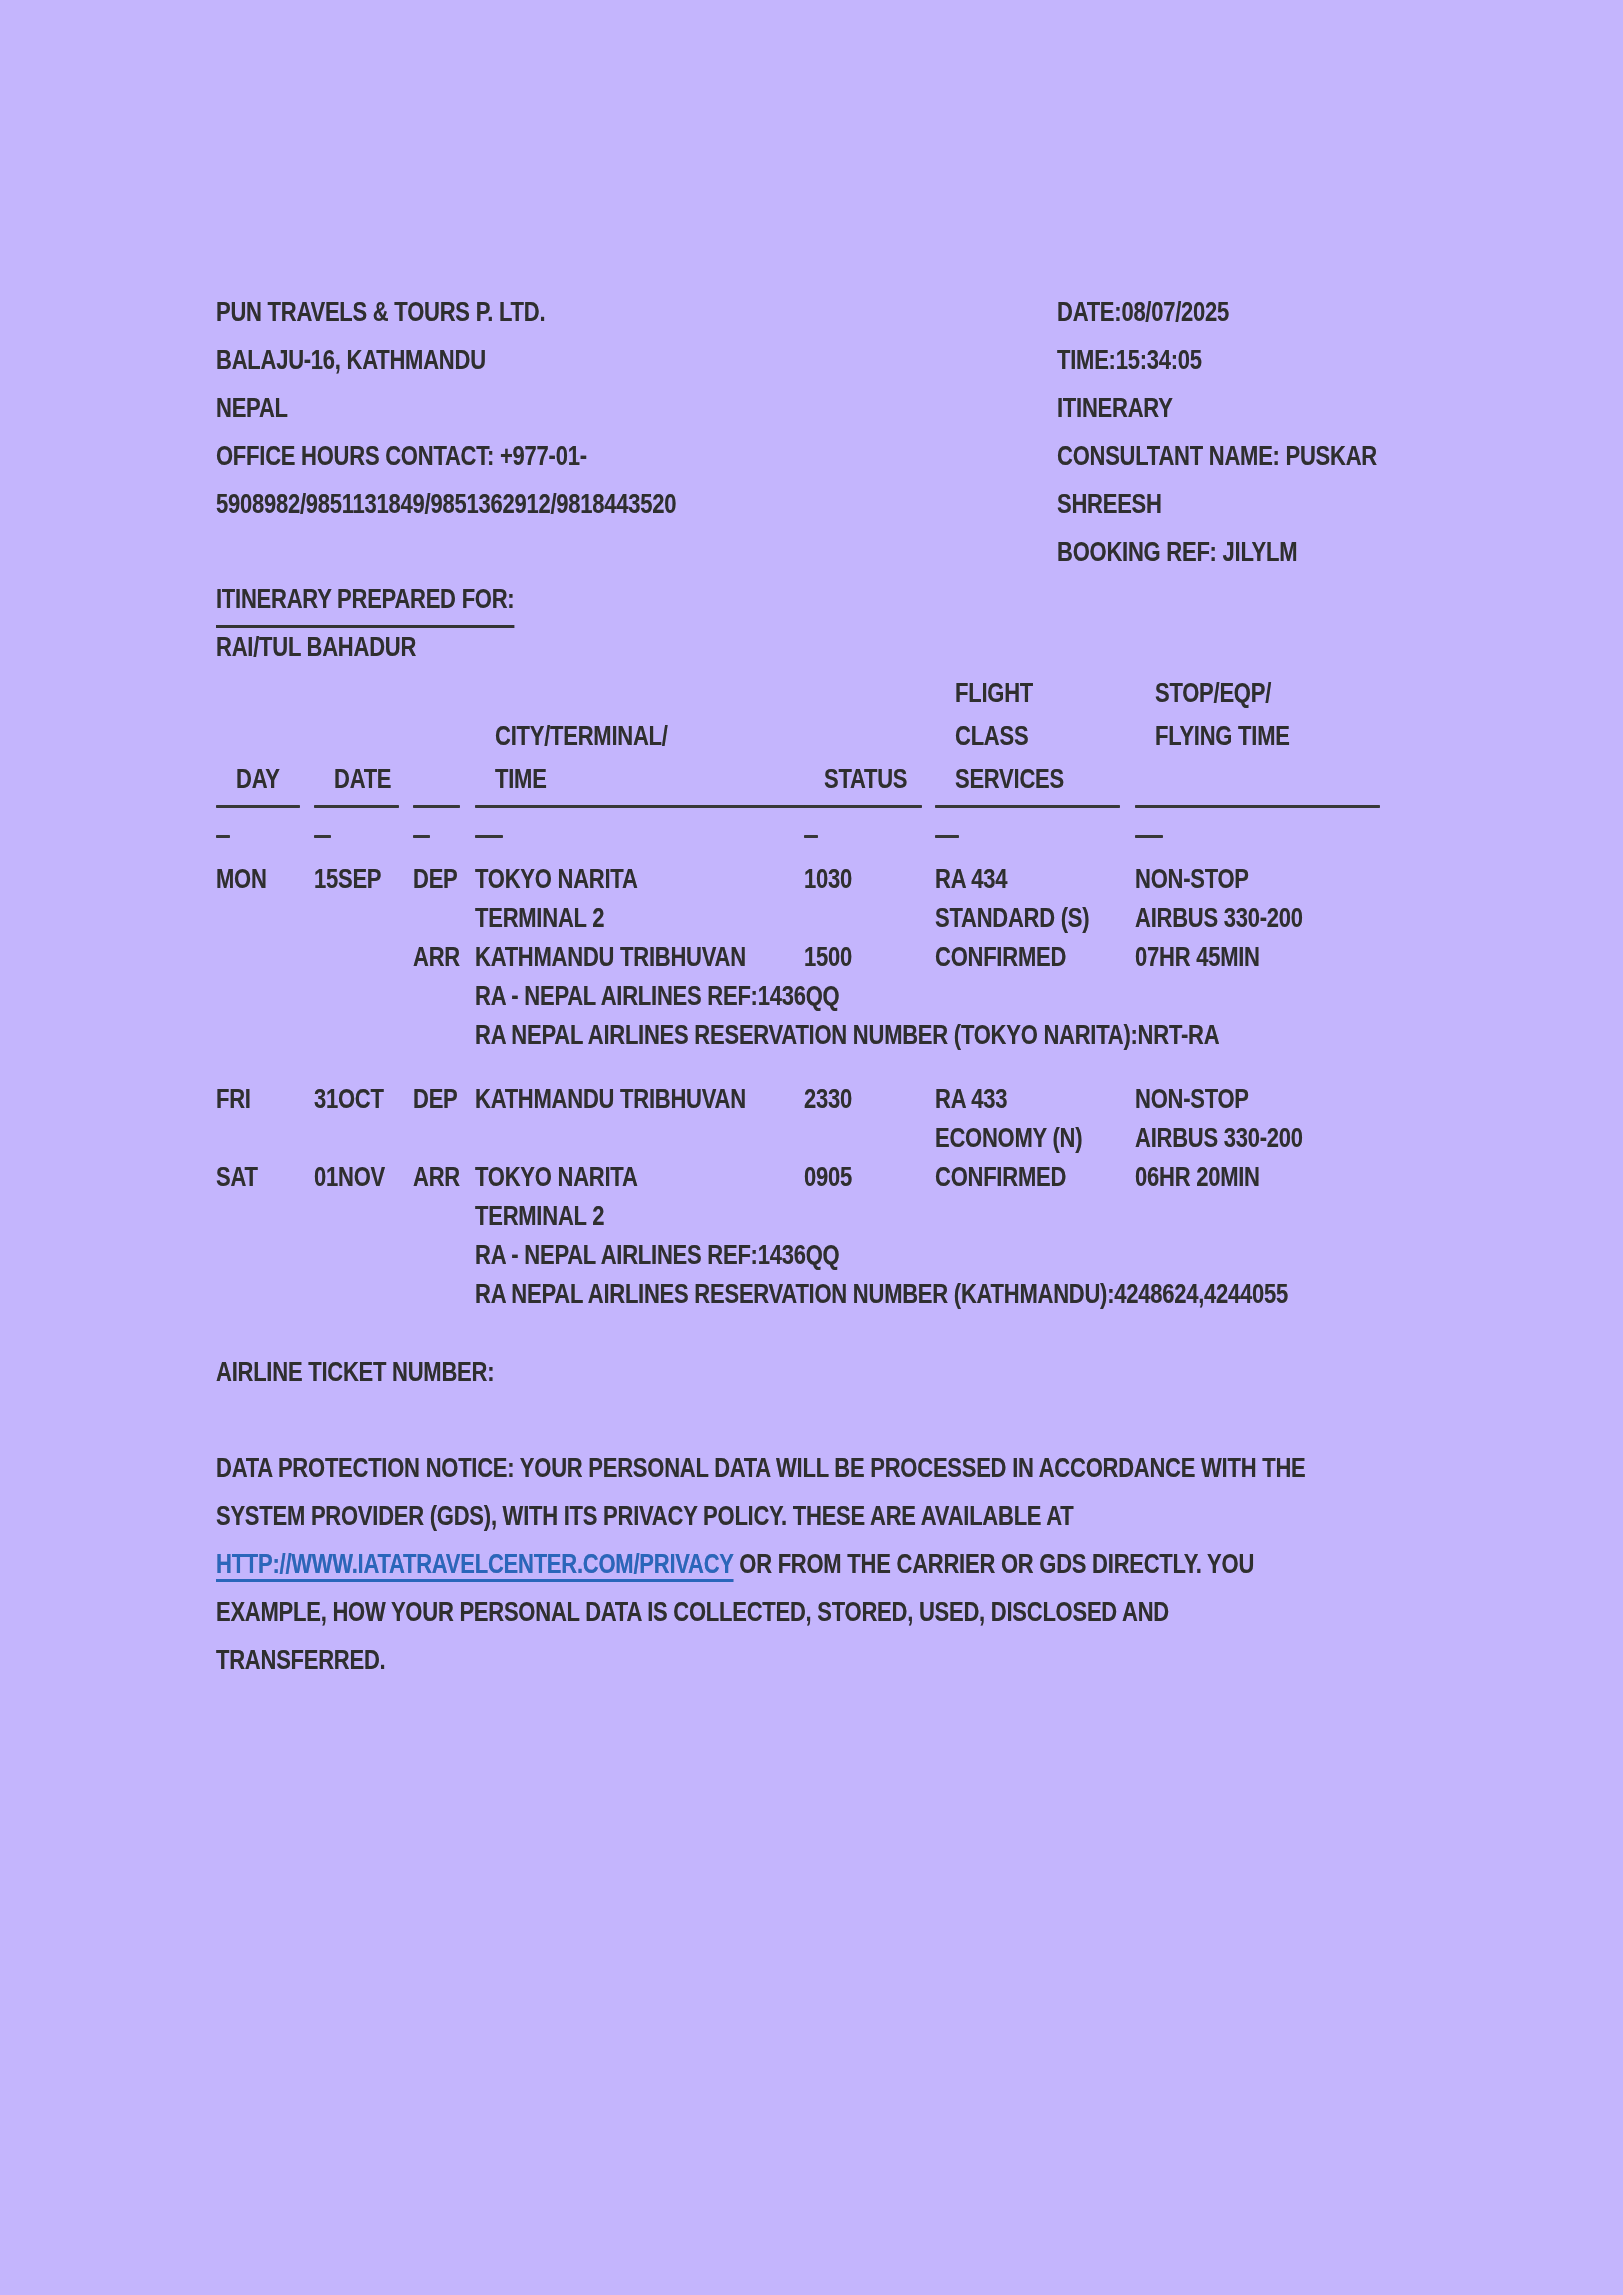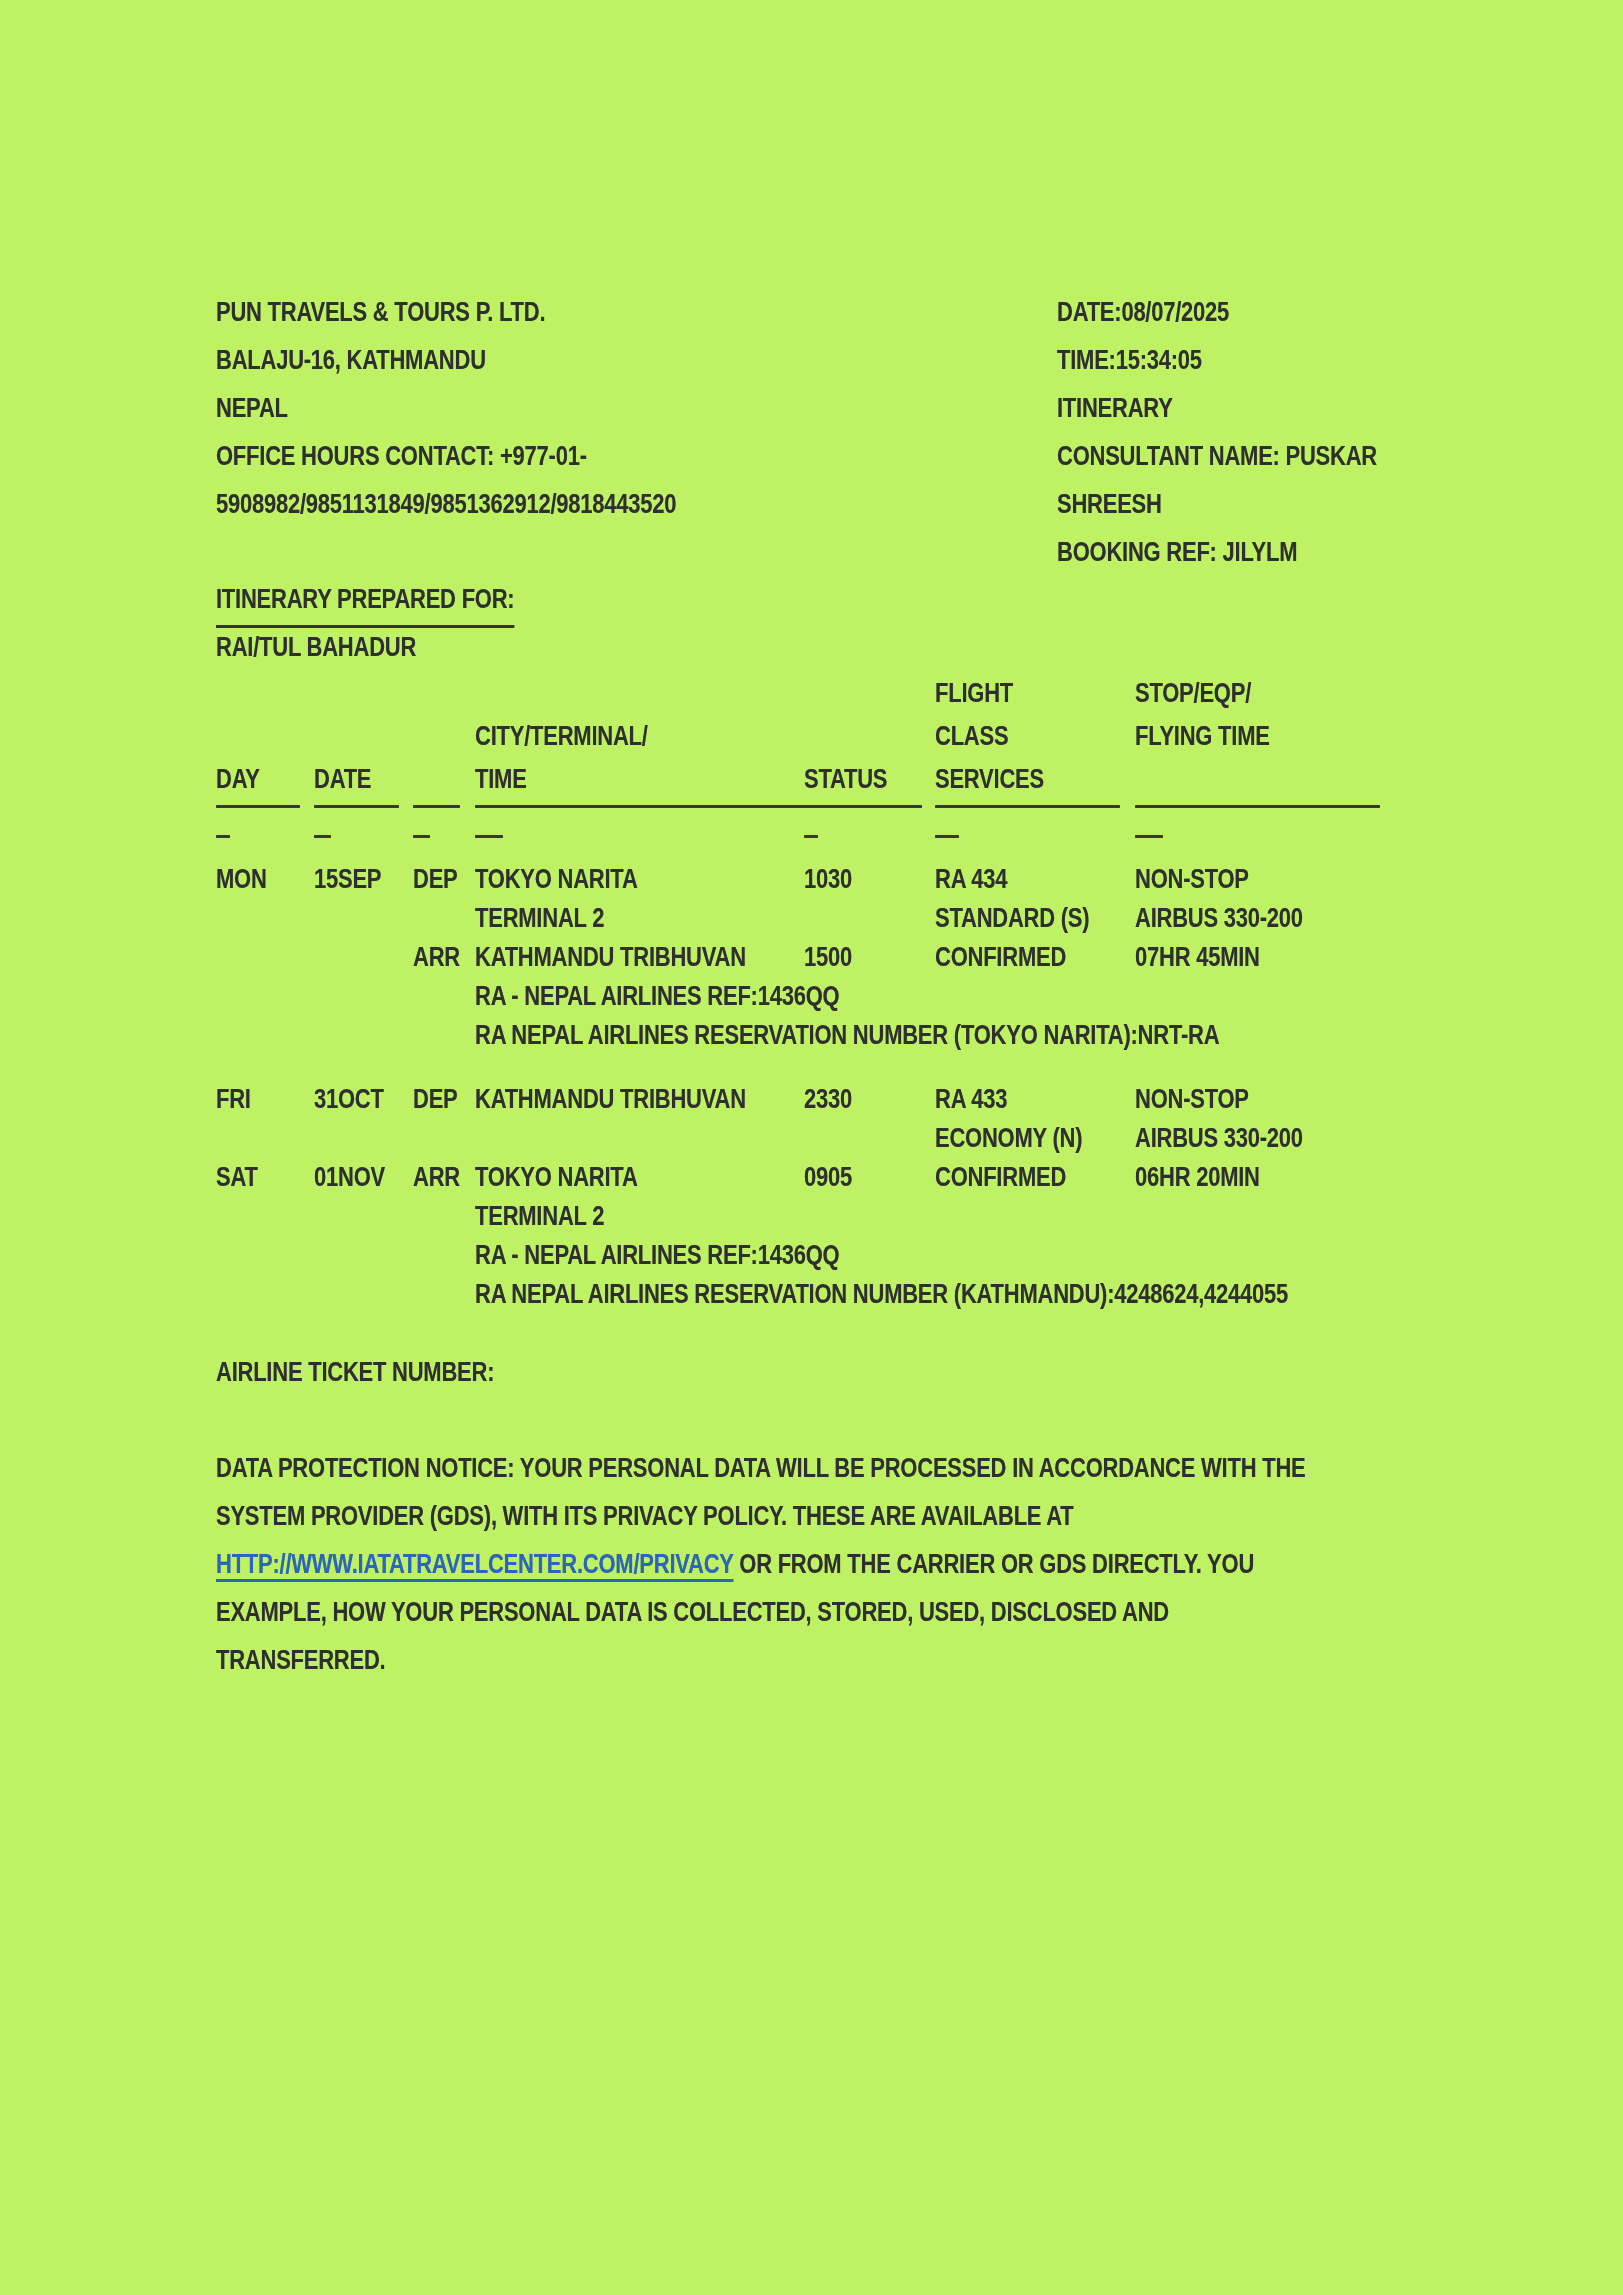--- a/index.html
+++ b/index.html
@@ -1,19 +1,19 @@
 <!DOCTYPE html>
 <html style="font-size:10.5px"><head>
 <meta charset="utf-8">
 <style>
   html,body{margin:0;padding:0;background:#e8e8e8;}
   .page{
     position:relative;
     width:1623px;height:2295px;
-    background:#bef264;
+    background:#c4b5fd;
     font-family:"Liberation Sans","DejaVu Sans",sans-serif;
     font-weight:700;
     color:#2f2f2f;
     overflow:hidden;
   }
   .content{position:absolute;left:216px;top:288px;width:1185px;}
   .line{height:48px;line-height:48px;}
   .sq{
     display:inline-block;
     transform:scaleX(0.8);
@@ -24,21 +24,21 @@
     text-shadow:0 0 0.7px rgba(45,45,45,0.35);
   }
   
   .head{position:relative;height:287px;}
   .head-right{position:absolute;left:841px;top:0;}
   
   .prepared{height:96px;}
   .u{border-bottom:3.9px solid #343434;padding-bottom:2px;}
   
   .trow{display:grid;grid-template-columns:98px 99px 62px 329px 131px 200px 1fr;}
-  .hrow{height:43px;line-height:43px;}
+  .hrow{height:43px;line-height:43px;margin-left:20px;}
   .drow{height:39px;line-height:39px;}
   .gaprow{height:25px;}
   .rulerow{height:13px;}
   .dashrow{height:46px;}
   .tcell{overflow:visible;}
   .spancell{grid-column:4 / -1;}
   .rule{height:3.3px;margin-top:5.2px;background:#383838;border-radius:0.7px;}
   .dash{height:3.9px;margin-top:21.6px;background:#383838;border-radius:0.7px;}
   .r0{width:84px}.r1{width:85px}.r2{width:47px}.r3{width:337px}.r4{width:118px}.r5{width:185px}.r6{width:245px}
   .d0{width:14.4px}.d1{width:17px}.d2{width:17px}.d3{width:27.5px}.d4{width:14.4px}.d5{width:23.6px}.d6{width:27.5px}

